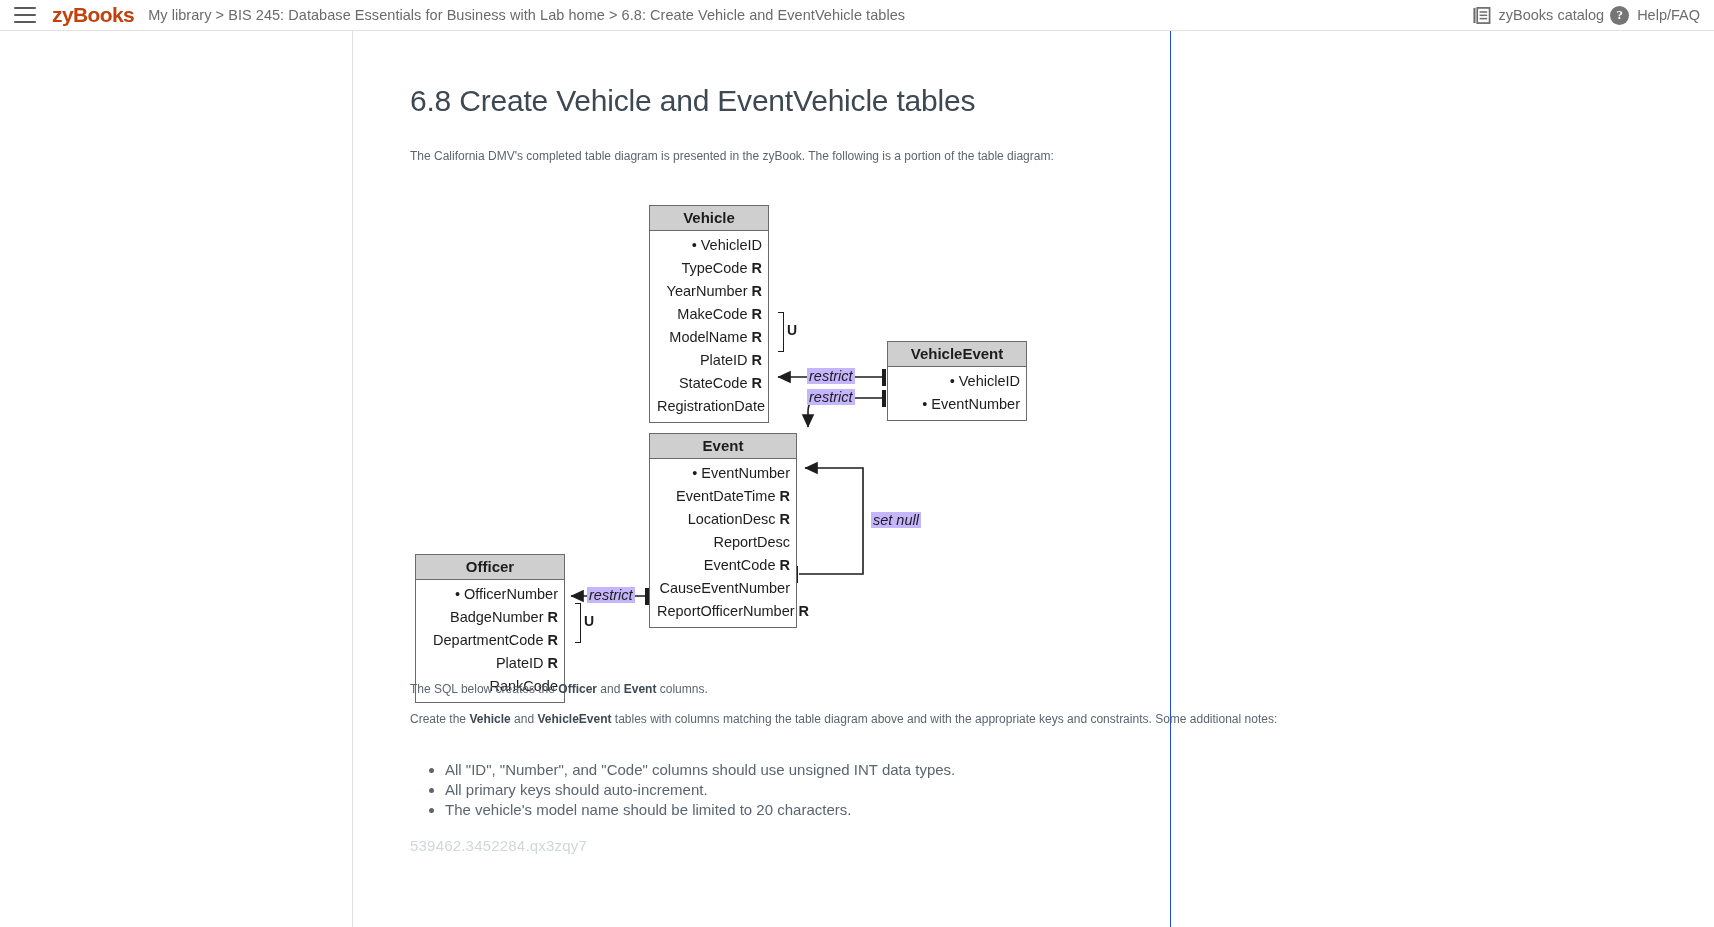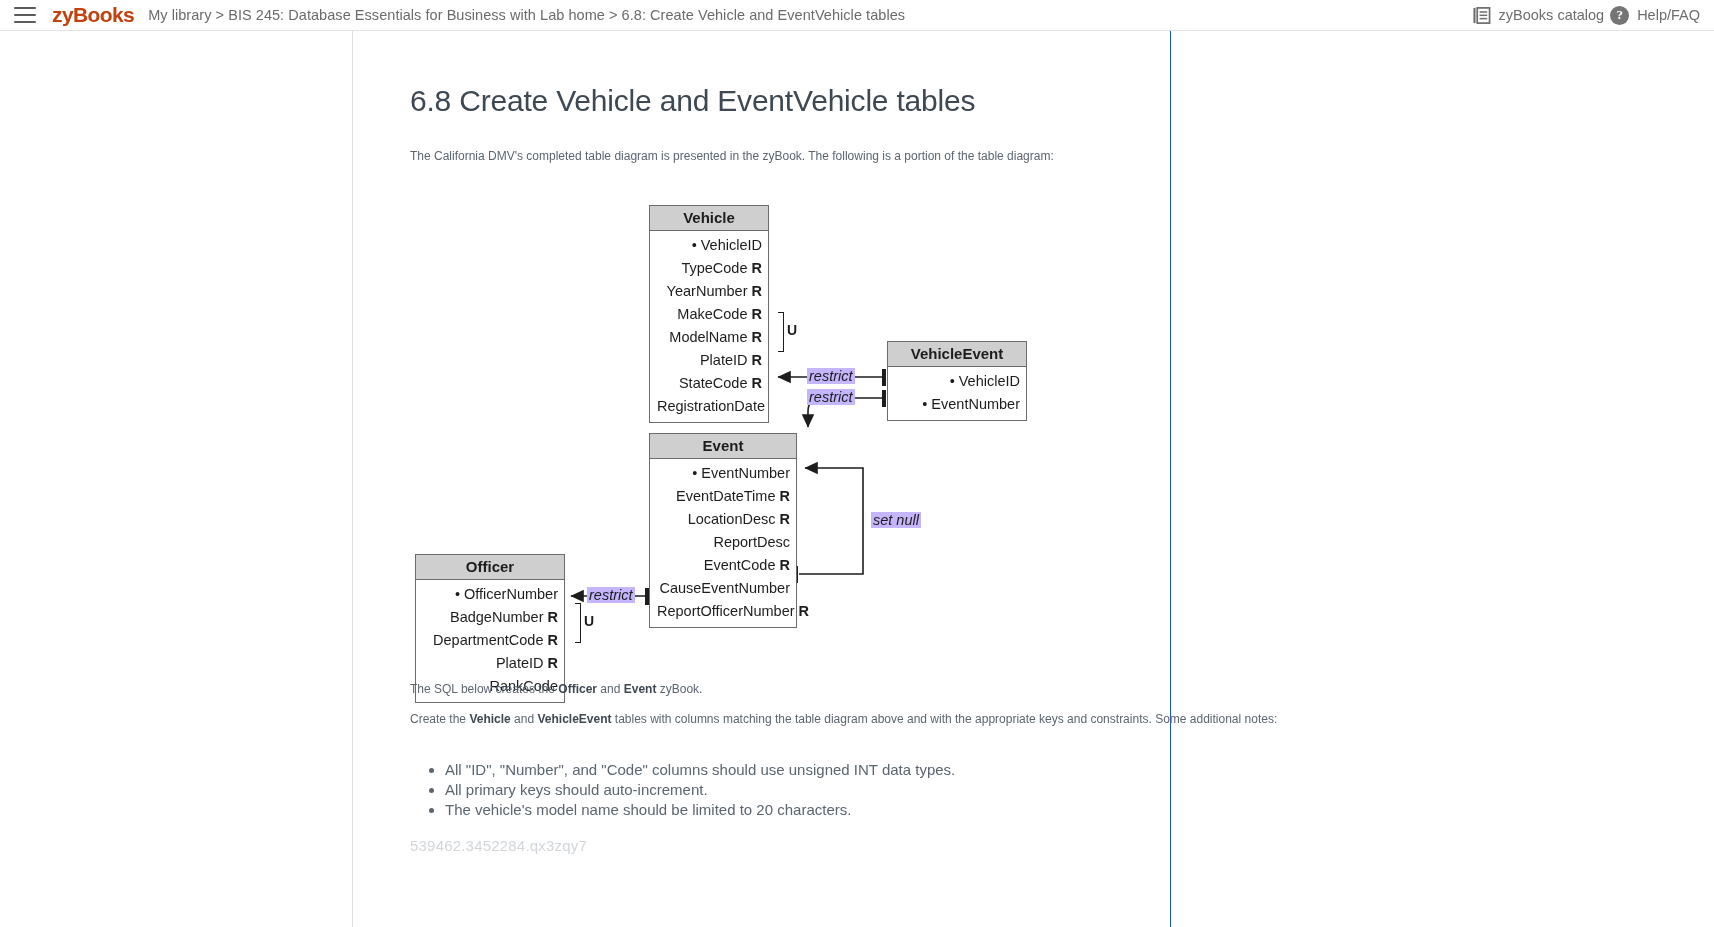--- a/index.html
+++ b/index.html
@@ -264,21 +264,21 @@
           <div class="fld"><span>DepartmentCode</span> <b>R</b></div>
           <div class="fld"><span>PlateID</span> <b>R</b></div>
           <div class="fld"><span>RankCode</span></div>
         </div>
       </div>
       <div class="brace" style="left:222px; top:434px; height:40px;"></div>
       <div class="ulabel" style="left:231px; top:444px;">U</div>
     </div>
 
     <div class="para" id="para-sql">
-      <span>The SQL below creates the </span><b>Officer</b><span> and </span><b>Event</b><span> zyBook.</span>
+      <span>The SQL below creates the </span><b>Officer</b><span> and </span><b>Event</b><span> columns.</span>
     </div>
 
     <div class="para" id="para-create">
       <span>Create the </span><b>Vehicle</b><span> and </span><b>VehicleEvent</b><span> tables with columns matching the table diagram above and with the appropriate keys and constraints. Some additional notes:</span>
     </div>
 
     <ul class="notes">
       <li>All "ID", "Number", and "Code" columns should use unsigned INT data types.</li>
       <li>All primary keys should auto-increment.</li>
       <li>The vehicle's model name should be limited to 20 characters.</li>

